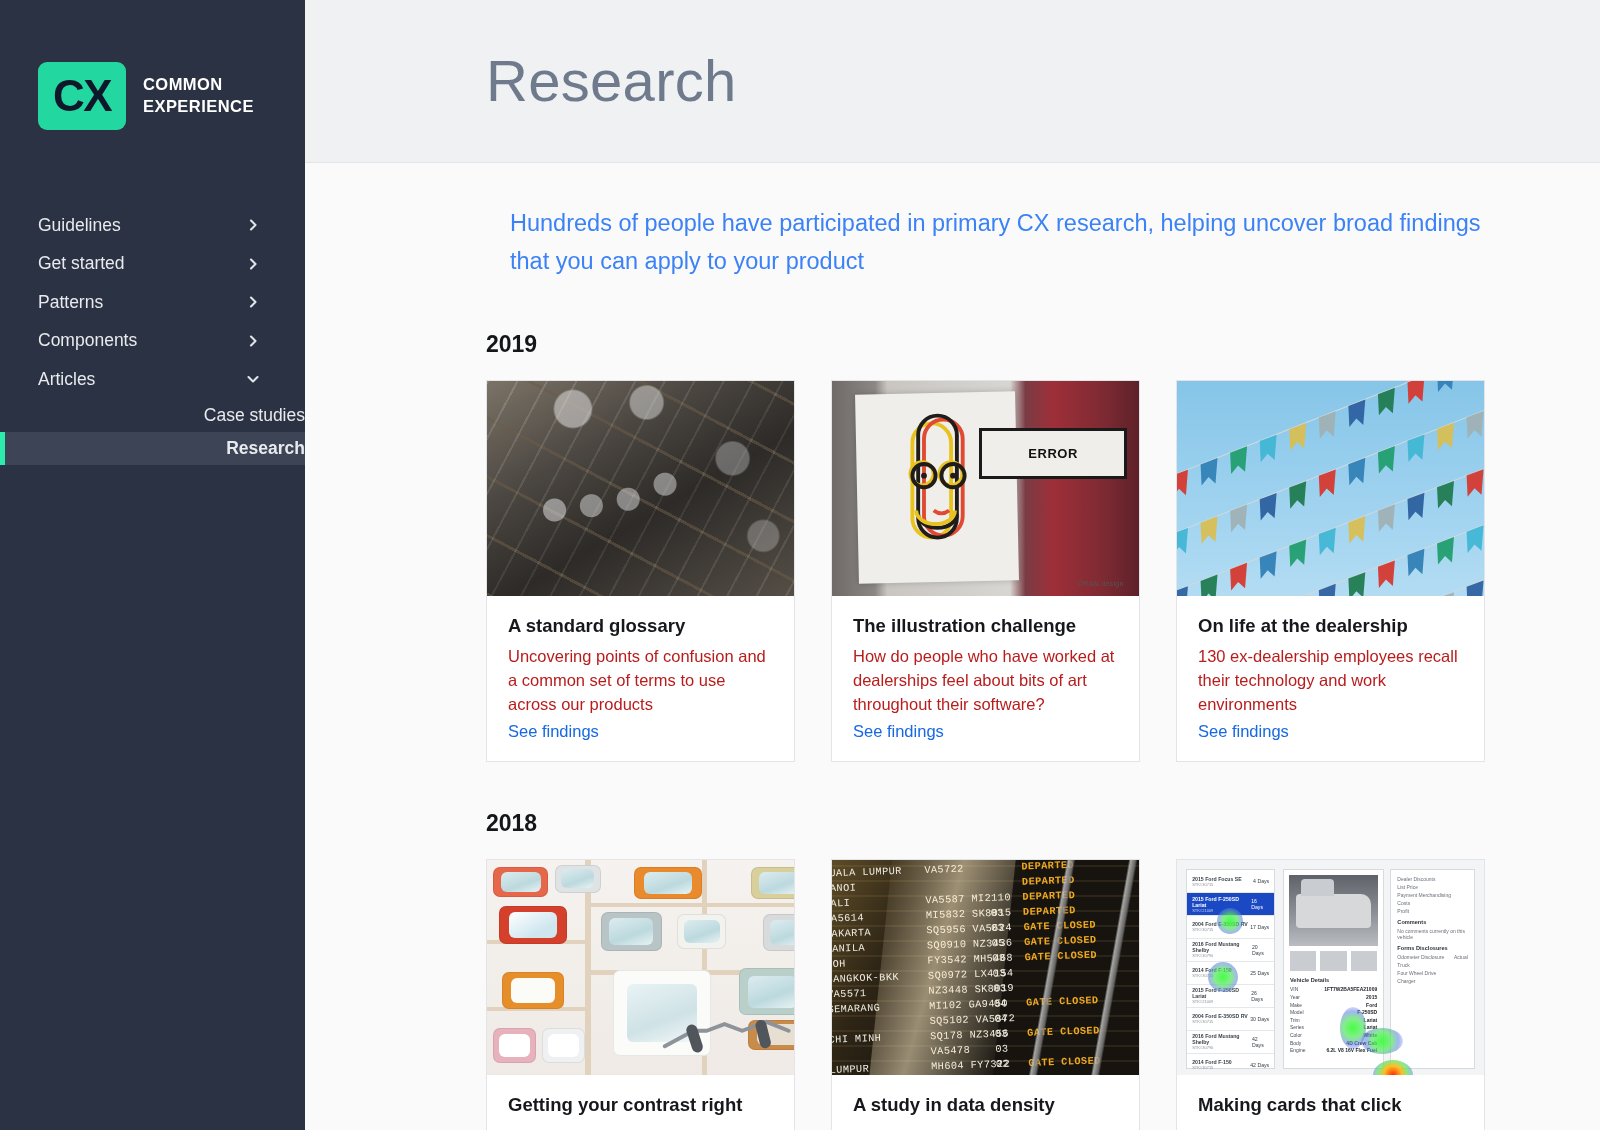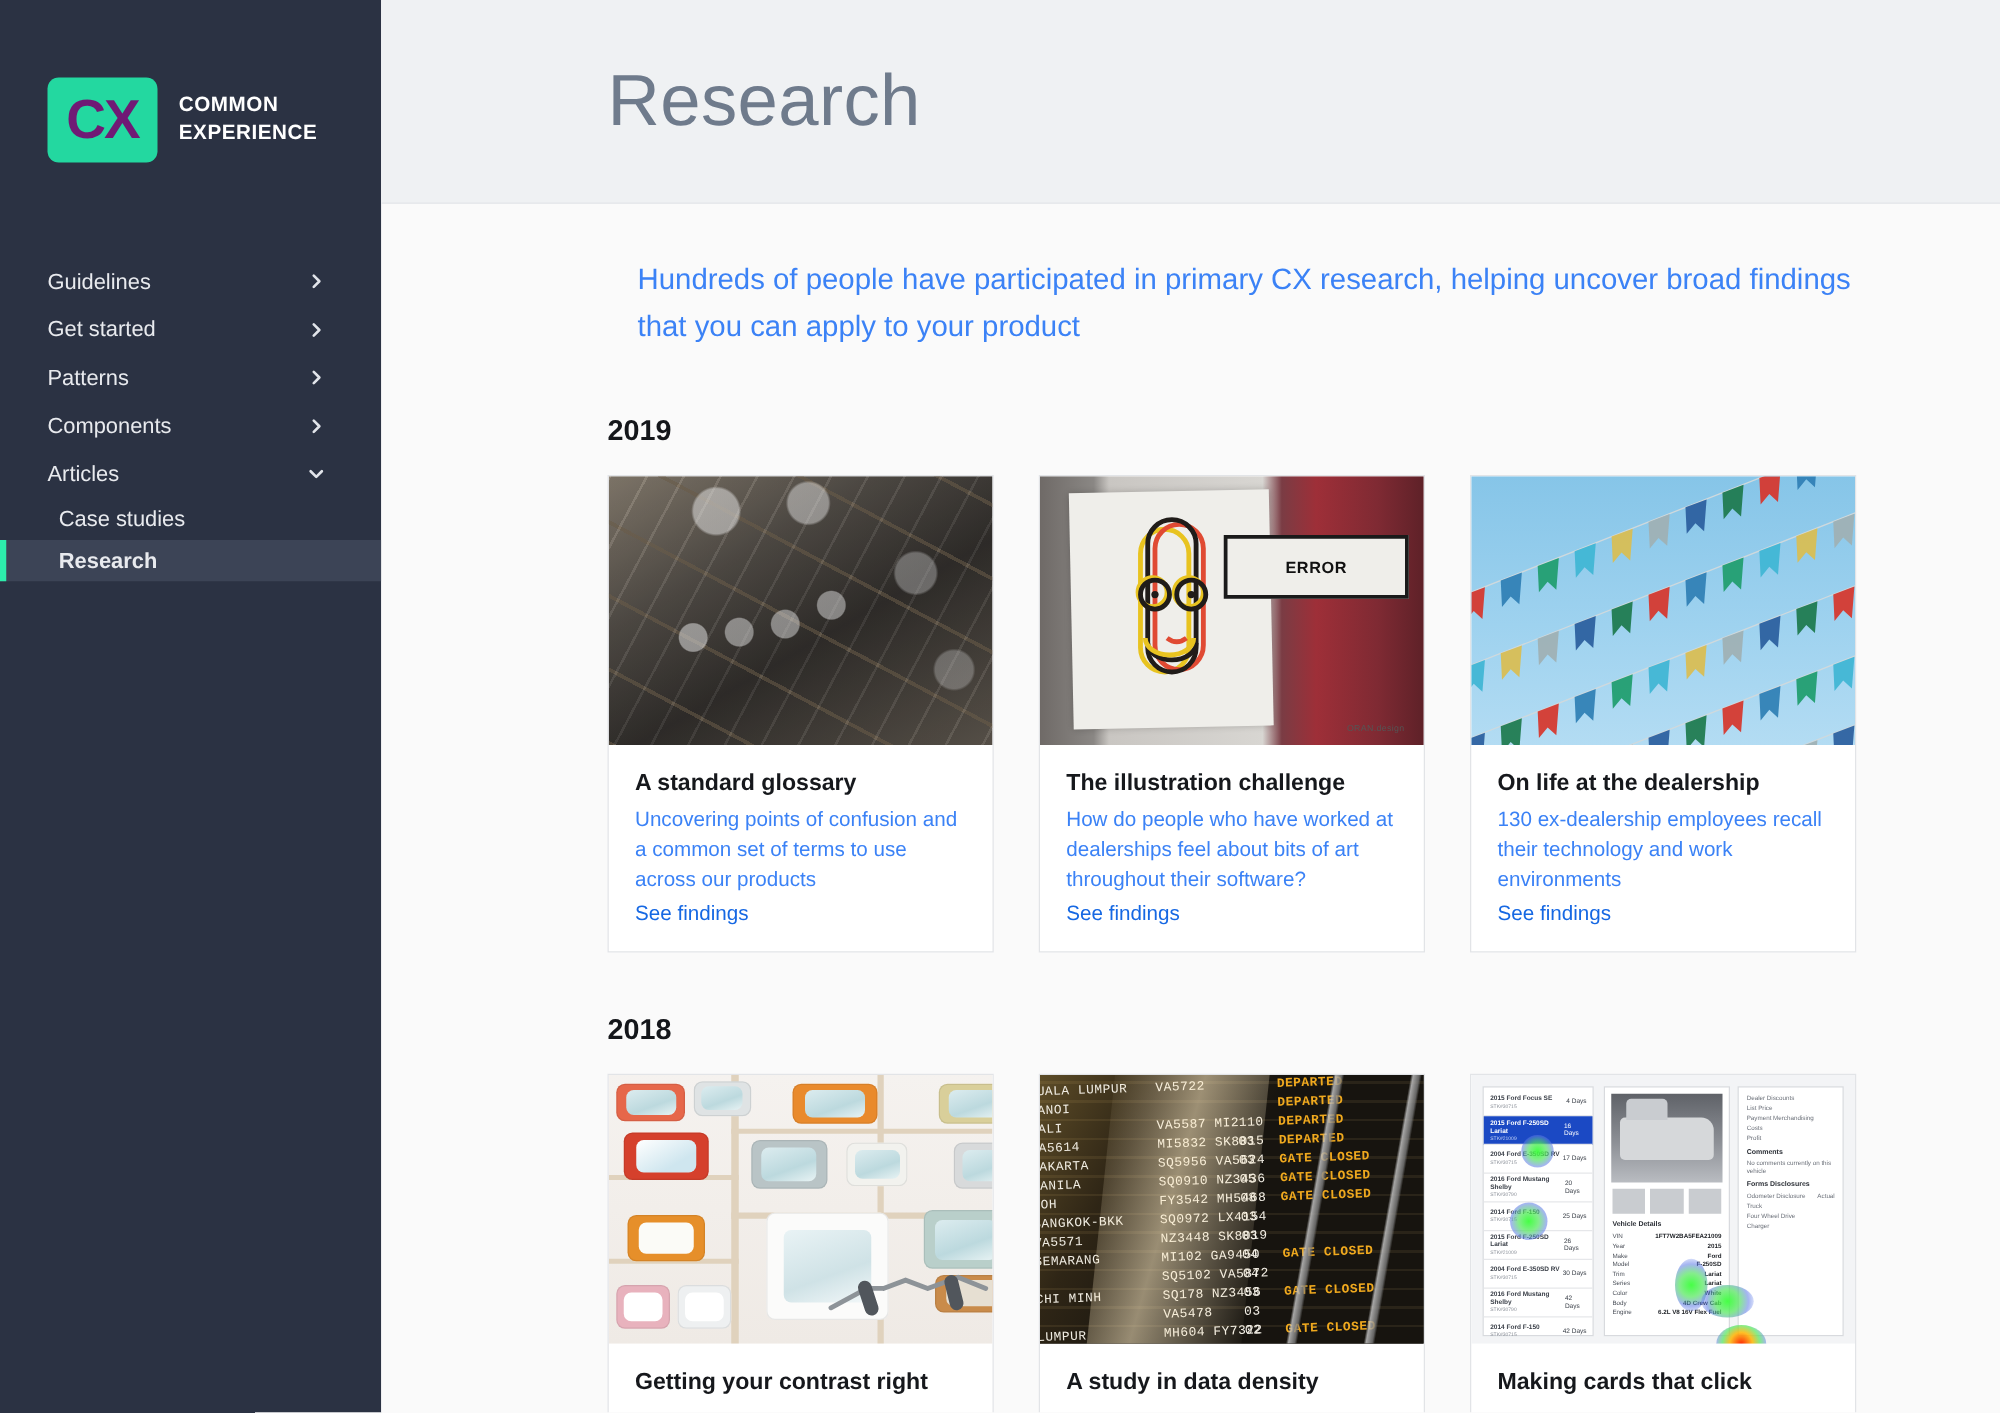--- a/index.html
+++ b/index.html
@@ -34,21 +34,21 @@
   .brand-logo {
     width: 88px; height: 68px;
     background: #23d8a0;
     border-radius: 9px;
     position: relative;
     display: flex;
     align-items: center;
     justify-content: center;
   }
   .brand-logo span {
-    color: #701a75;
+    color: #0f172a;
     font-size: 44px;
     font-weight: bold;
     letter-spacing: -1.5px;
     line-height: 1;
     font-family: "Liberation Sans", sans-serif;
   }
   .brand-text {
     color: #ffffff;
     font-size: 16.5px;
     font-weight: bold;
@@ -77,20 +77,21 @@
 
   .nav-sub {
     display: flex;
     align-items: center;
     height: 33px;
     padding-left: 47px;
     color: #e8eaee;
     font-size: 17.5px;
     cursor: pointer;
     position: relative;
+    justify-content: flex-end;
   }
   .nav-sub.active {
     background: #3c4456;
     font-weight: bold;
   }
   .nav-sub.active::before {
     content: "";
     position: absolute;
     left: 0; top: 0; bottom: 0;
     width: 5px;
@@ -161,21 +162,21 @@
   }
   .card-body { padding: 18px 21px 20px 21px; }
   .card-title {
     font-size: 18.5px;
     color: #16181c;
     margin-bottom: 8px;
     line-height: 1.25;
   }
   .card-desc {
     font-size: 16.5px;
-    color: #3b82f6;
+    color: #b91c1c;
     line-height: 1.45;
   }
   .card-link {
     display: inline-block;
     margin-top: 6px;
     font-size: 16.5px;
     color: #1668e3;
     cursor: pointer;
   }
 

